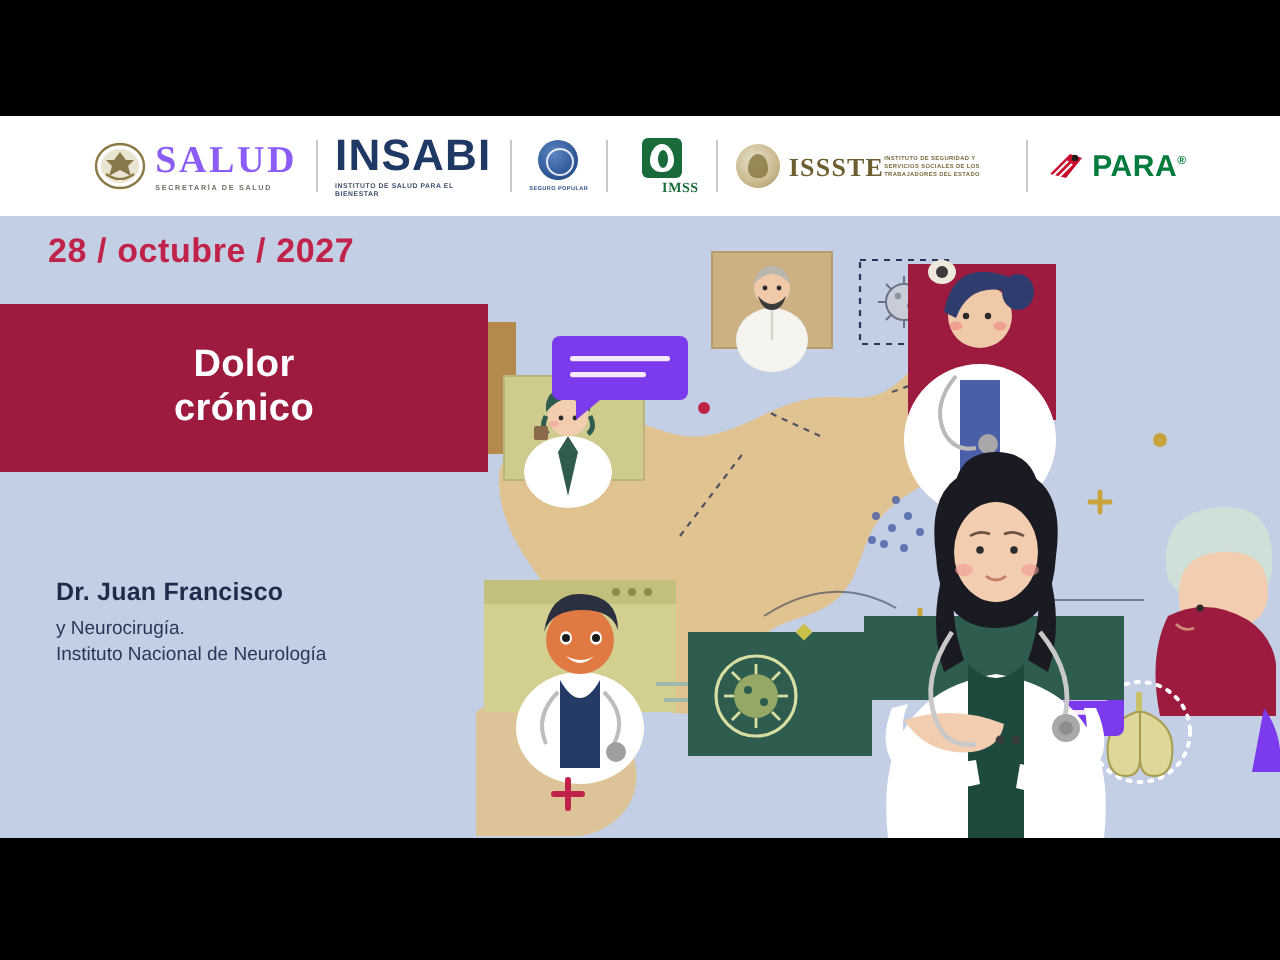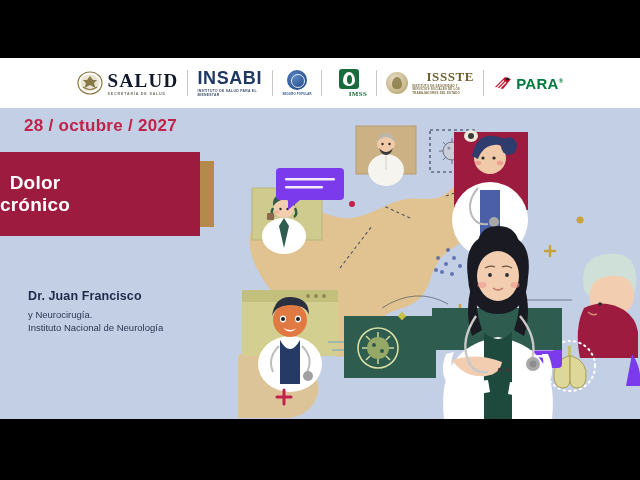--- a/index.html
+++ b/index.html
@@ -23,28 +23,28 @@
     display: flex; align-items: center; justify-content: center;
   }
   .logos { display: flex; align-items: center; gap: 0px; }
   .logo-cell { display: flex; align-items: center; padding: 0 9px; }
   .sep { width: 1px; height: 26px; background: #c9c9c9; }
 
   
   .eagle { width: 26px; height: 24px; margin-right: 5px; flex: none; }
   .salud-txt { display: flex; flex-direction: column; align-items: flex-start; }
   .salud-main { font-family: "Liberation Serif", serif; font-weight: bold;
-    font-size: 19px; letter-spacing: 1.3px; color: #0f172a; line-height: 1; }
+    font-size: 19px; letter-spacing: 1.3px; color: #8b5cf6; line-height: 1; }
   .salud-sub { font-size: 3.6px; letter-spacing: 0.85px; color: #6f6f66;
     margin-top: 2px; font-weight: bold; }
 
   
   .insabi-txt { display: flex; flex-direction: column; align-items: flex-start; }
   .insabi-main { font-family: "Liberation Sans", sans-serif; font-weight: bold;
-    font-size: 18px; letter-spacing: 0.6px; color: #1f3864; line-height: 1; }
+    font-size: 22px; letter-spacing: 0.6px; color: #1f3864; line-height: 1; }
   .insabi-sub { font-size: 3.4px; letter-spacing: 0.3px; color: #3d4f6e;
     margin-top: 2px; line-height: 1.25; font-weight: bold; max-width: 66px; }
 
   
   .imss-wrap { display: flex; flex-direction: column; align-items: center; }
   .imss-mark { width: 20px; height: 20px; border-radius: 3px;
     background: #1a6b3c; position: relative; overflow: hidden; }
   .imss-mark::before { content: ""; position: absolute; left: 4px; top: 3px;
     width: 12px; height: 14px; background: #fff;
     border-radius: 50% 50% 45% 45% / 60% 60% 40% 40%; }
@@ -64,21 +64,21 @@
   .blue-sub { font-size: 2.8px; color: #2b4f86; margin-top: 1.5px;
     letter-spacing: .2px; font-weight: bold; }
 
   
   .issste-mark { width: 22px; height: 22px; border-radius: 50%;
     background: radial-gradient(circle at 42% 38%, #e8e2cf 0%, #c9b98c 60%, #a08f5c 100%);
     position: relative; margin-right: 4px; flex: none; }
   .issste-mark::after { content: ""; position: absolute; left: 6px; top: 5px;
     width: 10px; height: 12px; background: #8a7a45;
     border-radius: 50% 50% 40% 40% / 62% 62% 38% 38%; opacity: .85; }
-  .issste-txt { display: flex; flex-direction: column; align-items: flex-end; }
+  .issste-txt { display: flex; flex-direction: row; align-items: flex-end; }
   .issste-main { font-family: "Liberation Serif", serif; font-weight: bold;
     font-size: 13px; letter-spacing: 0.6px; color: #6d5e2f; line-height: 1; }
   .issste-sub { font-size: 2.9px; letter-spacing: .2px; color: #7b6c40;
     margin-top: 1.5px; line-height: 1.3; max-width: 62px; font-weight: bold; }
 
   
   .pemex-mark { width: 20px; height: 18px; margin-right: 3px; flex: none; }
   .pemex-name { font-family: "Liberation Sans", sans-serif; font-weight: bold;
     font-size: 15px; letter-spacing: .3px; color: #007a3d; }
   .pemex-reg { font-size: 6px; color: #007a3d; vertical-align: super; }
@@ -86,22 +86,22 @@
   
   .slide {
     position: absolute; left: 0; top: 108px; width: 640px; height: 311px;
     background: #c3cfe4; overflow: hidden; z-index: 10;
   }
   .date {
     position: absolute; left: 24px; top: 8px;
     font-size: 17px; font-weight: bold; color: #c0224a; letter-spacing: .3px;
   }
   .title-band {
-    position: absolute; left: 0; top: 44px; width: 200px; height: 84px;
-    background: #9d1b3e; display: flex; align-items: center; 
+    position: absolute; left: 0; top: 44px; width: 244px; height: 84px;
+    background: #9d1b3e; display: flex; align-items: center; justify-content: center;
   }
   .title-band .gold {
     position: absolute; right: -14px; top: 9px; width: 14px; height: 66px;
     background: #b38a4b;
   }
   .title-text {
     color: #ffffff; font-size: 19px; font-weight: bold; line-height: 1.18;
     text-align: center; letter-spacing: .2px;
   }
   .speaker {

